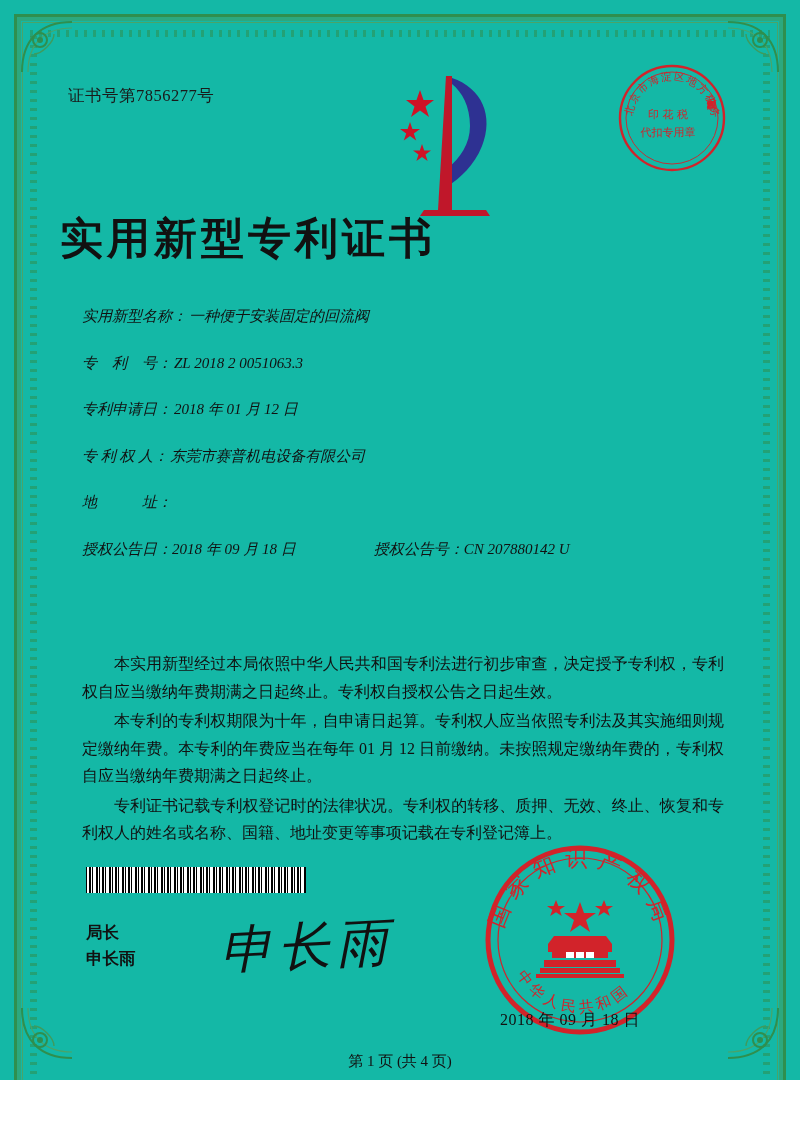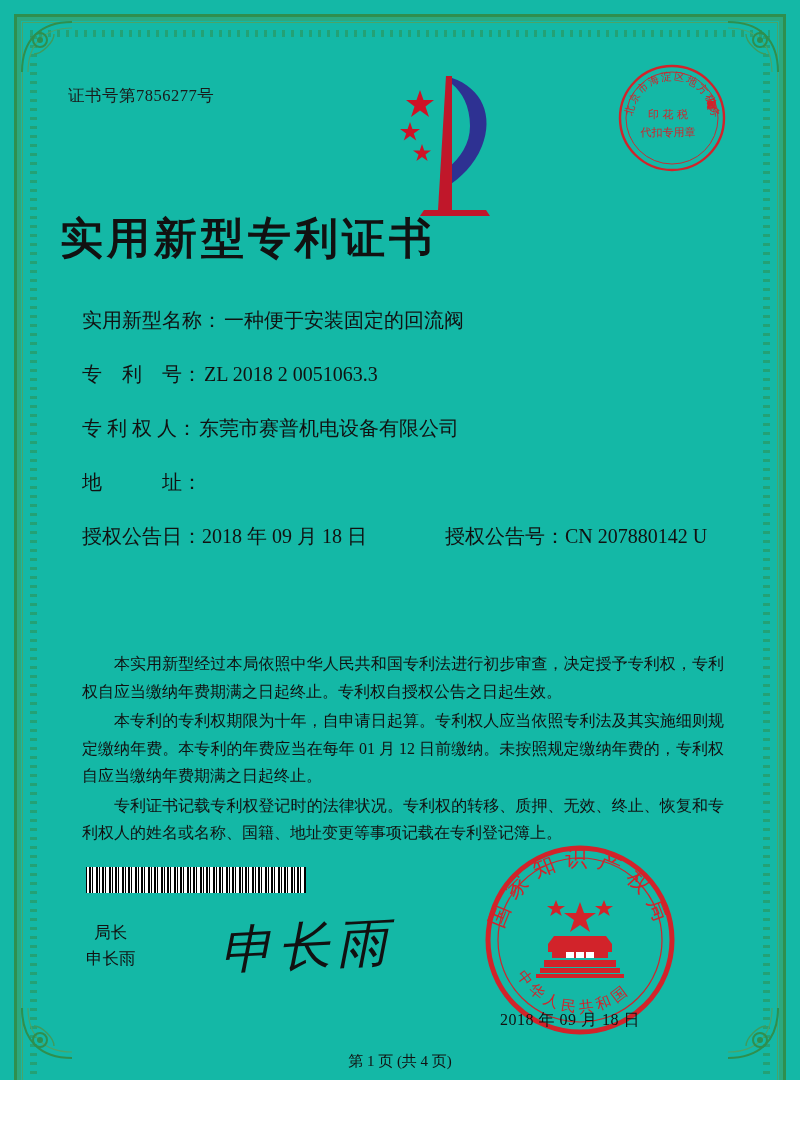--- a/index.html
+++ b/index.html
@@ -109,22 +109,23 @@
     letter-spacing: 4px;
     color: #111;
     font-family: "DejaVu Serif", "Liberation Serif", serif;
   }
 
   .fields {
     position: absolute;
     left: 22px;
     top: 255px;
     width: 640px;
-    font-size: 20px;
-    color: #111;
+    font-size: 15px;
+    color: #111;
+    font-style: italic;
   }
   .field-row {
     display: flex;
     align-items: baseline;
     margin-bottom: 24px;
     line-height: 1.5;
   }
   .field-label {
     white-space: pre;
     flex: 0 0 auto;
@@ -168,22 +169,21 @@
       #000 10px 12px, #fff 12px 13px);
   }
 
   .signature-block {
     position: absolute;
     left: 26px;
     top: 870px;
     font-size: 16.5px;
     color: #111;
     line-height: 1.6;
-    font-weight: normal;
-    text-align: center;
+    font-weight: bold;
   }
   .signature-script {
     position: absolute;
     left: 160px;
     top: 862px;
     font-size: 52px;
     font-family: "DejaVu Serif", serif;
     font-style: italic;
     color: #111;
     letter-spacing: 6px;
@@ -304,20 +304,24 @@
     <div class="title">实用新型专利证书</div>
 
     <div class="fields">
       <div class="field-row">
         <span class="field-label">实用新型名称：</span>
         <span class="field-value">一种便于安装固定的回流阀</span>
       </div>
       <div class="field-row">
         <span class="field-label">专　利　号：</span>
         <span class="field-value">ZL 2018 2 0051063.3</span>
+      </div>
+      <div class="field-row">
+        <span class="field-label">专利申请日：</span>
+        <span class="field-value">2018 年 01 月 12 日</span>
       </div>
       <div class="field-row">
         <span class="field-label">专 利 权 人：</span>
         <span class="field-value">东莞市赛普机电设备有限公司</span>
       </div>
       <div class="field-row">
         <span class="field-label">地　　　址：</span>
       </div>
       <div class="field-row dual">
         <span class="field-label">授权公告日：</span>

